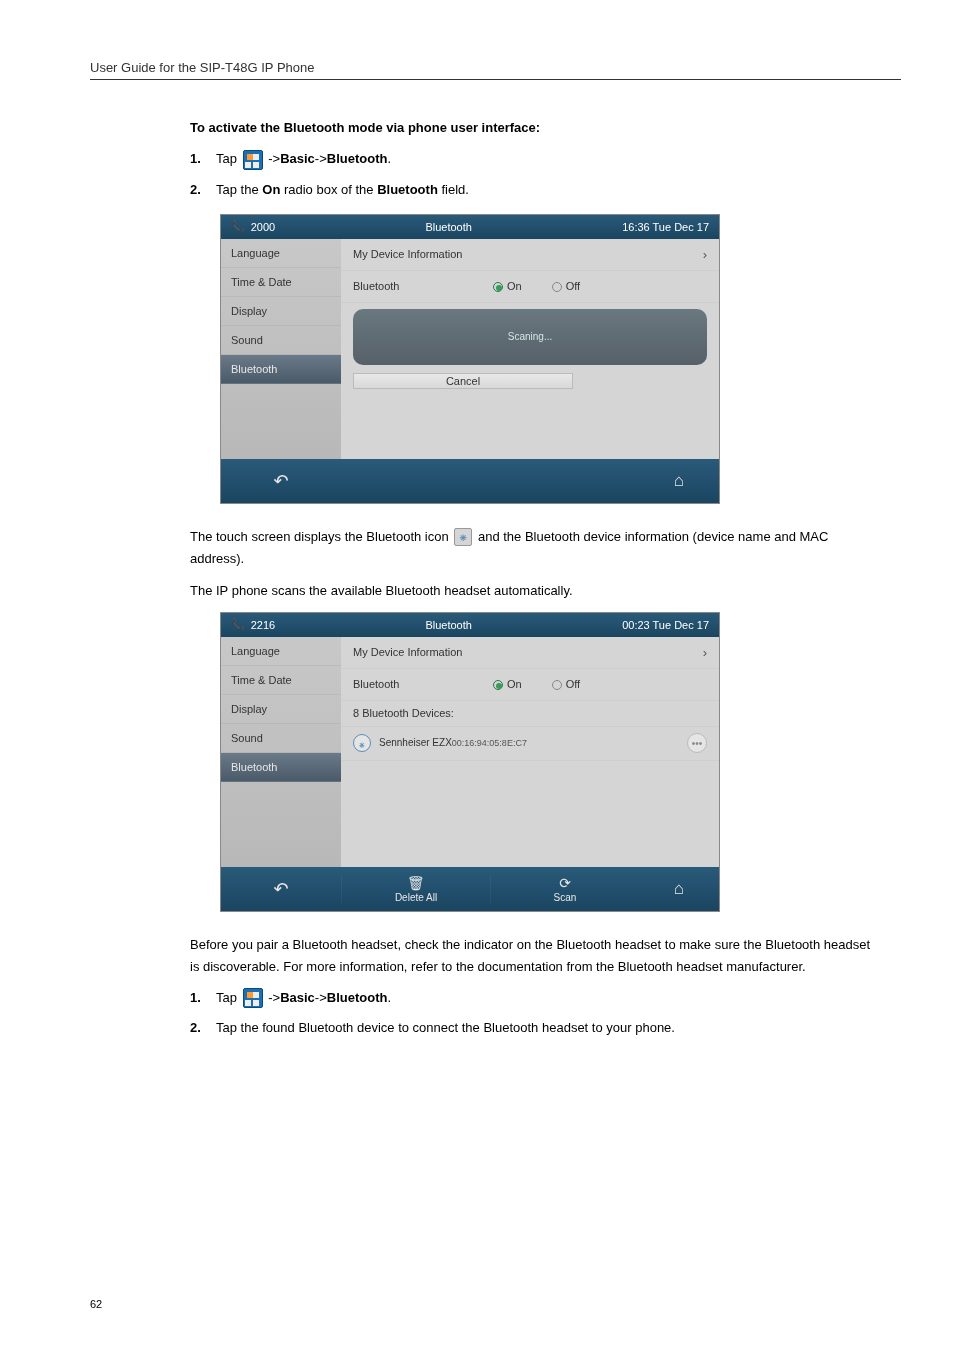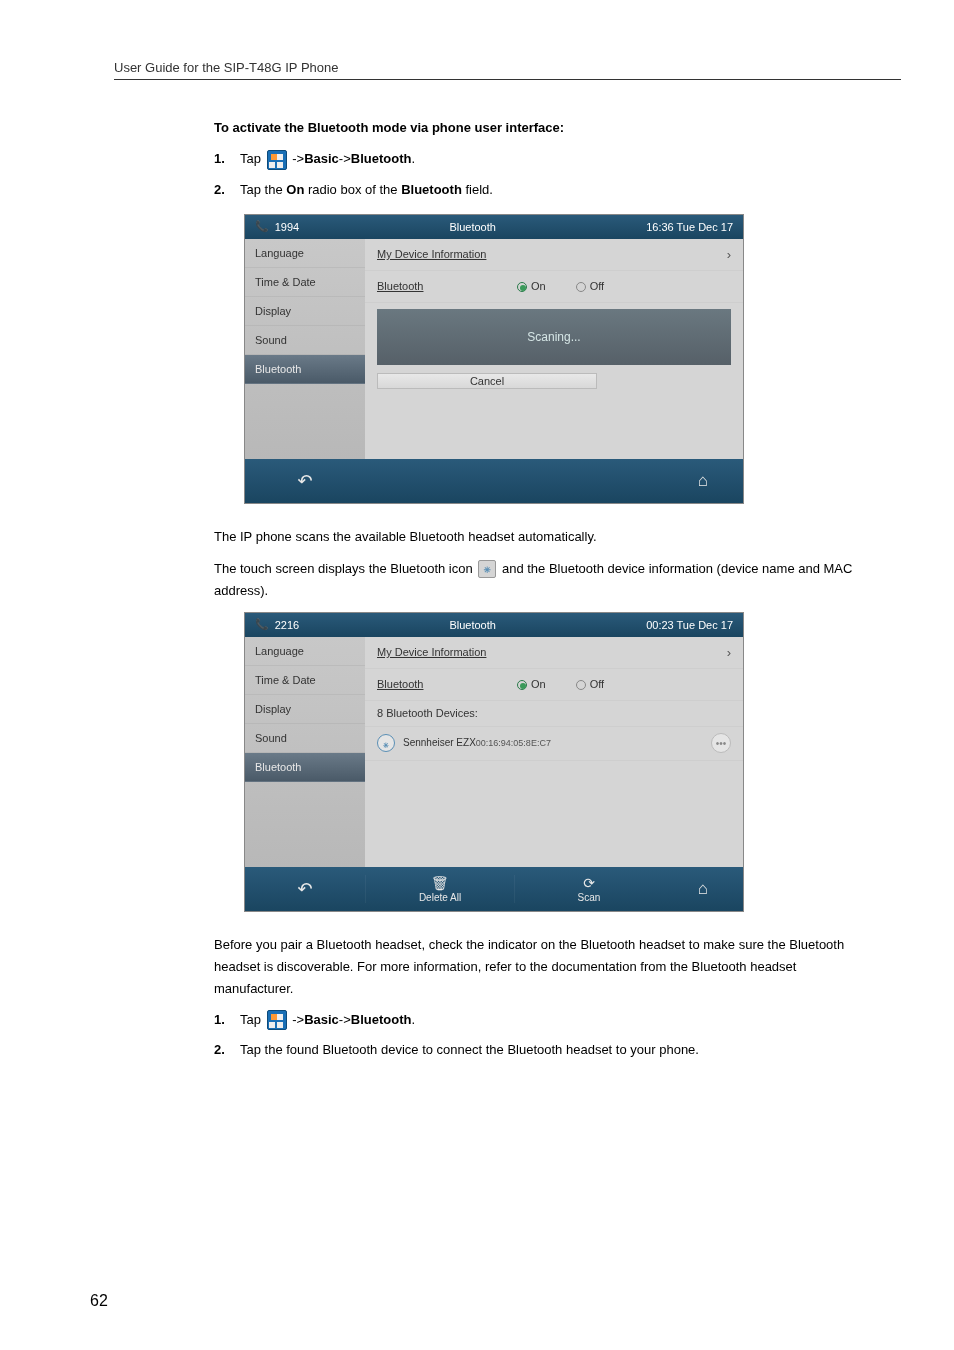--- a/index.html
+++ b/index.html
@@ -6,21 +6,20 @@
   body {
     font-family: "Century Gothic", "Futura", Arial, sans-serif;
     background: #fff;
     width: 954px;
     height: 1350px;
     position: relative;
     color: #000;
   }
   .page {
     padding: 60px 53px 30px 90px;
-    margin-left: 24px;
   }
   .header-line {
     font-size: 13px;
     color: #333;
     border-bottom: 1px solid #333;
     padding-bottom: 4px;
     margin-bottom: 40px;
   }
   .content-indent {
     margin-left: 100px;
@@ -140,21 +139,21 @@
   }
   .ss-row {
     display: flex;
     align-items: center;
     padding: 6px 12px;
     font-size: 11px;
     color: #333;
     border-bottom: 1px solid rgba(0,0,0,0.03);
     height: 32px;
   }
-  .ss-row .label { flex: 0 0 140px; text-decoration: underline; }
+  .ss-row .label { flex: 0 0 140px; }
   .ss-row .radio-group { display: flex; gap: 30px; align-items: center; }
   .ss-row .chev { margin-left: auto; color: #555; font-size: 13px; }
   .ss-row .more-btn {
     margin-left: auto;
     width: 20px; height: 20px;
     border-radius: 10px;
     background: #e5e5e5;
     border: 1px solid #bbb;
     display: flex; align-items: center; justify-content: center;
     color: #888; font-size: 10px;
@@ -178,22 +177,22 @@
     top: 2px; left: 2px;
   }
   .scanning-panel {
     margin: 6px 12px;
     height: 56px;
     background: linear-gradient(#6a7880, #566068);
     display: flex;
     align-items: center;
     justify-content: center;
     color: #d5e5e5;
-    font-size: 12px;
-    border-radius: 0;
+    font-size: 10px;
+    border-radius: 10px;
   }
   .cancel-btn {
     margin: 8px 12px 0 12px;
     width: 220px;
     height: 16px;
     background: linear-gradient(#e8e8e8, #d8d8d8);
     border: 1px solid #bbb;
     display: flex;
     align-items: center;
     justify-content: center;
@@ -249,21 +248,21 @@
     display: flex;
     align-items: center;
     justify-content: center;
     color: #e8e8e8;
     font-size: 17px;
   }
   .page-number {
     position: absolute;
     bottom: 40px;
     left: 90px;
-    font-size: 16px;
+    font-size: 11px;
     margin-top: 10px;
   }
 </style>
 </head>
 <body>
 
 <div class="page">
   <div class="header-line">User Guide for the SIP-T48G IP Phone</div>
 
   <div class="content-indent">
@@ -277,21 +276,21 @@
       </li>
       <li>
         <span>Tap the </span><b>On</b><span> radio box of the </span><b>Bluetooth</b><span> field.</span>
       </li>
     </ol>
 
     <div class="screenshot">
       <div class="ss-titlebar">
         <div class="tb-left">
           <span style="opacity:.7">📞</span>
-          <span>1994</span>
+          <span>2000</span>
         </div>
         <div class="tb-center">Bluetooth</div>
         <div>16:36 Tue Dec 17</div>
       </div>
       <div class="ss-body">
         <div class="ss-sidebar">
           <div class="item">Language</div>
           <div class="item">Time &amp; Date</div>
           <div class="item">Display</div>
           <div class="item">Sound</div>
@@ -313,26 +312,26 @@
           <div class="cancel-btn">Cancel</div>
         </div>
       </div>
       <div class="ss-footer">
         <div class="footer-back">↶</div>
         <div style="flex:1"></div>
         <div class="footer-home">⌂</div>
       </div>
     </div>
 
-    <p class="para">The IP phone scans the available Bluetooth headset automatically.</p>
     <p class="para">
       <span>The touch screen displays the Bluetooth icon </span>
       <span class="bt-icon">⁕</span>
       <span> and the Bluetooth device information (device name and MAC address).</span>
     </p>
+    <p class="para">The IP phone scans the available Bluetooth headset automatically.</p>
 
     <div class="screenshot">
       <div class="ss-titlebar">
         <div class="tb-left">
           <span style="opacity:.7">📞</span>
           <span>2216</span>
         </div>
         <div class="tb-center">Bluetooth</div>
         <div>00:23 Tue Dec 17</div>
       </div>

